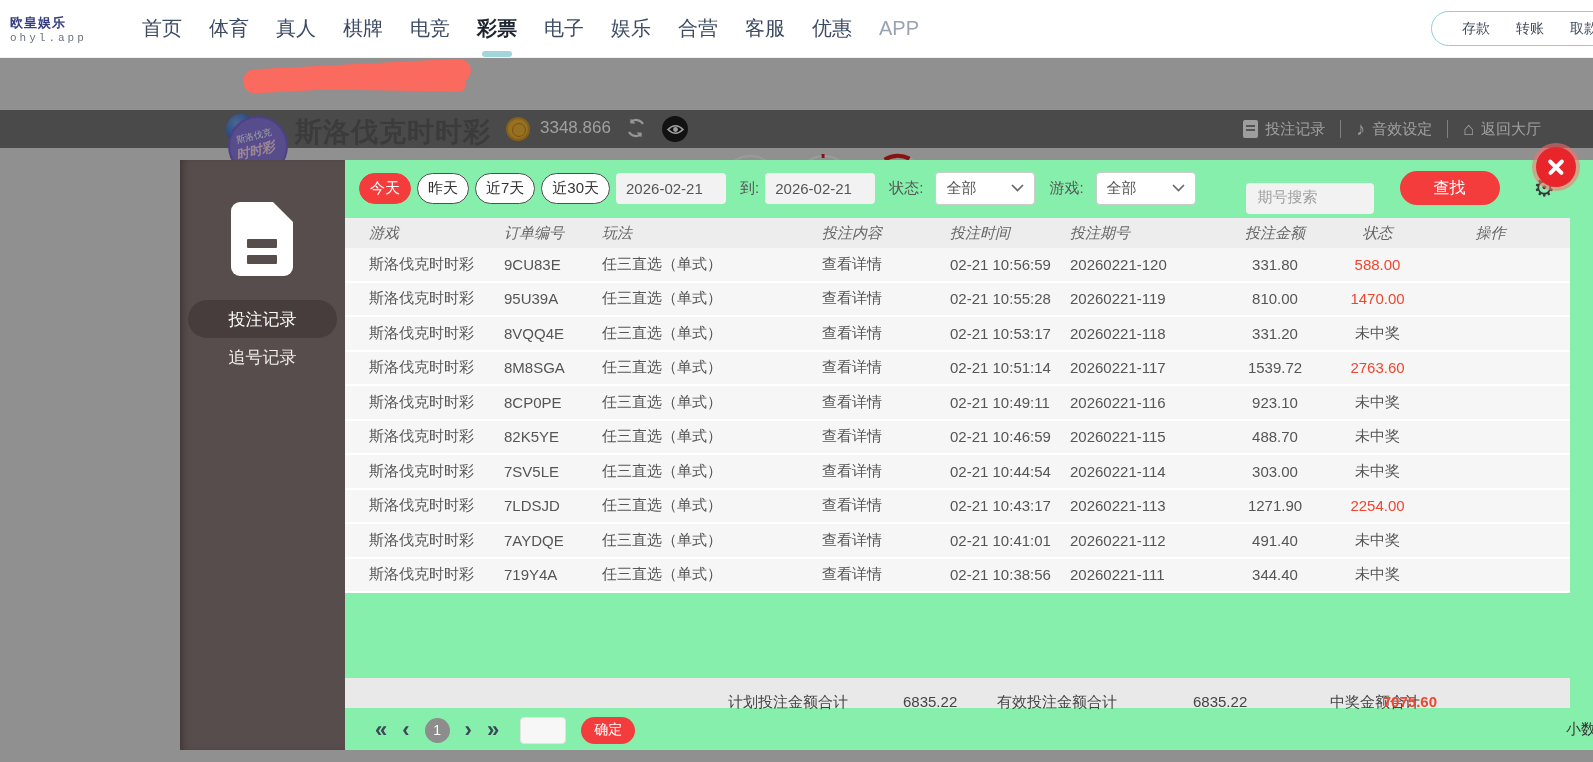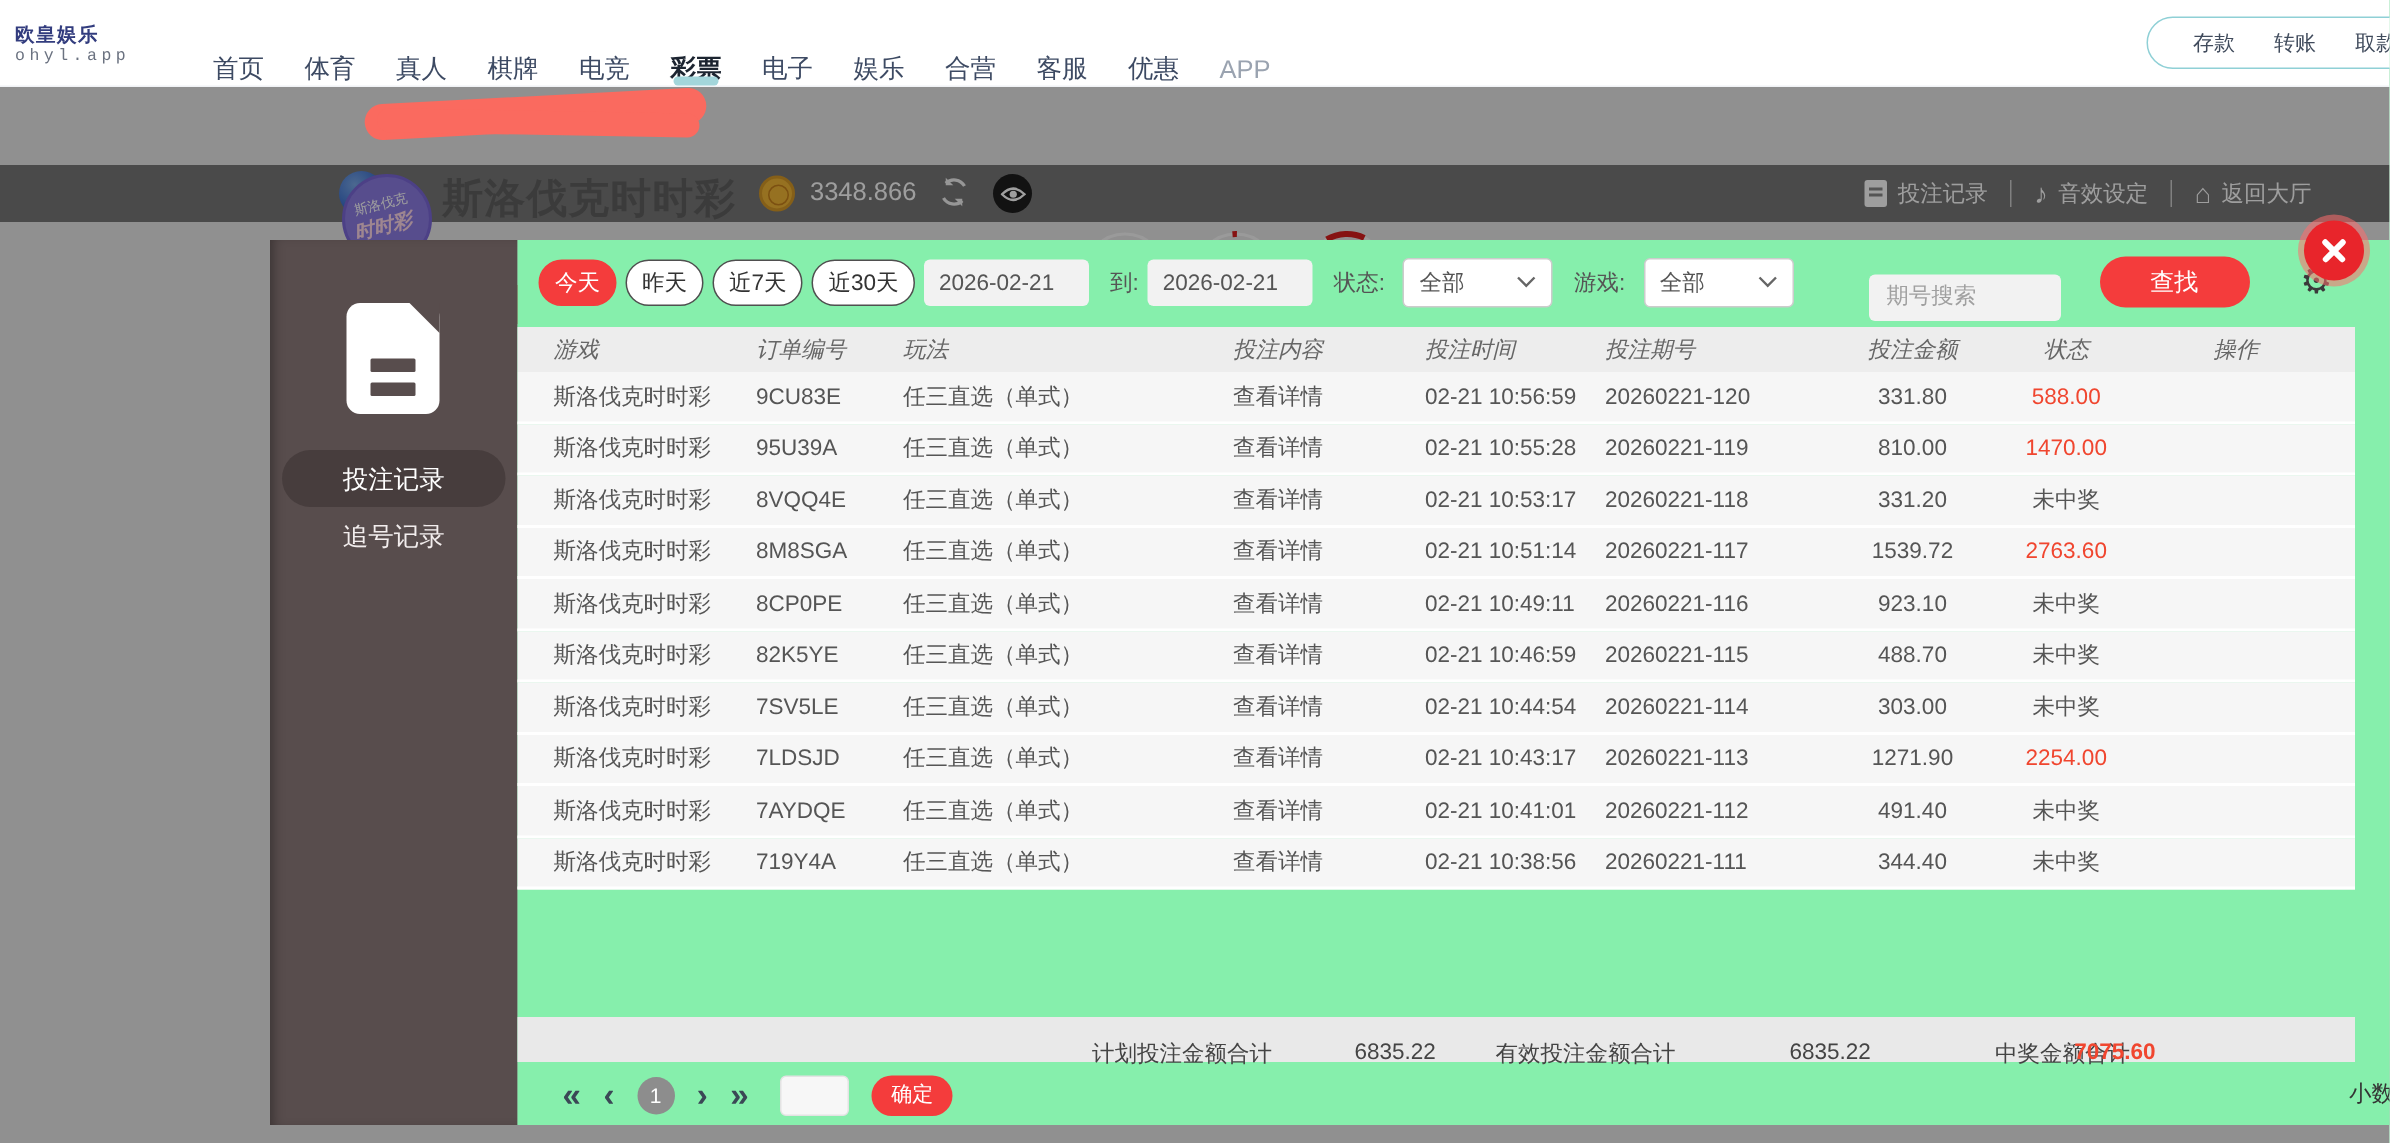--- a/index.html
+++ b/index.html
@@ -6,21 +6,21 @@
   html,body { width:1593px; height:762px; overflow:hidden; }
   body { position:relative; font-family:"Liberation Sans","DejaVu Sans",sans-serif; background:#e8e8e8; }
 
   
   .topnav { position:absolute; left:0; top:0; width:1593px; height:58px; background:#fff; z-index:20;
             display:flex; align-items:center; border-bottom:1px solid #f0f2f5; }
   .logo { margin-left:10px; width:120px; cursor:pointer; }
   .logo-name { font-size:13px; font-weight:bold; color:#323c7e; letter-spacing:1px; }
   .logo-domain { font-size:11px; color:#6b7280; letter-spacing:3px; font-family:"Liberation Mono","DejaVu Sans Mono",monospace; }
   .nav-items { display:flex; align-items:center; height:100%; margin-left:12px; gap:27px; }
-  .nav-item { position:relative; display:flex; align-items:flex-end; height:100%; font-size:17px; color:#3d4a63; cursor:pointer; text-decoration:none; }
+  .nav-item { position:relative; display:flex; align-items:center; height:100%; font-size:20px; color:#3d4a63; cursor:pointer; text-decoration:none; }
   .nav-item.active { color:#1c2430; font-weight:bold; }
   .nav-item.active::after { content:''; position:absolute; left:50%; transform:translateX(-50%); bottom:0;
             width:30px; height:6px; border-radius:3px; background:#a3d6db; }
   .nav-item.muted { color:#9aa3b0; }
   .wallet-pill { position:absolute; right:-36px; top:11px; height:35px; padding:0 30px; border:1px solid #8fd0d6;
             border-radius:18px; display:flex; align-items:center; gap:26px; background:#fff; }
   .wallet-item { font-size:14px; color:#404b5c; cursor:pointer; white-space:nowrap; }
 
   
   .dim { position:absolute; left:0; top:58px; width:1593px; height:704px; background:rgba(0,0,0,0.38); z-index:5; }

